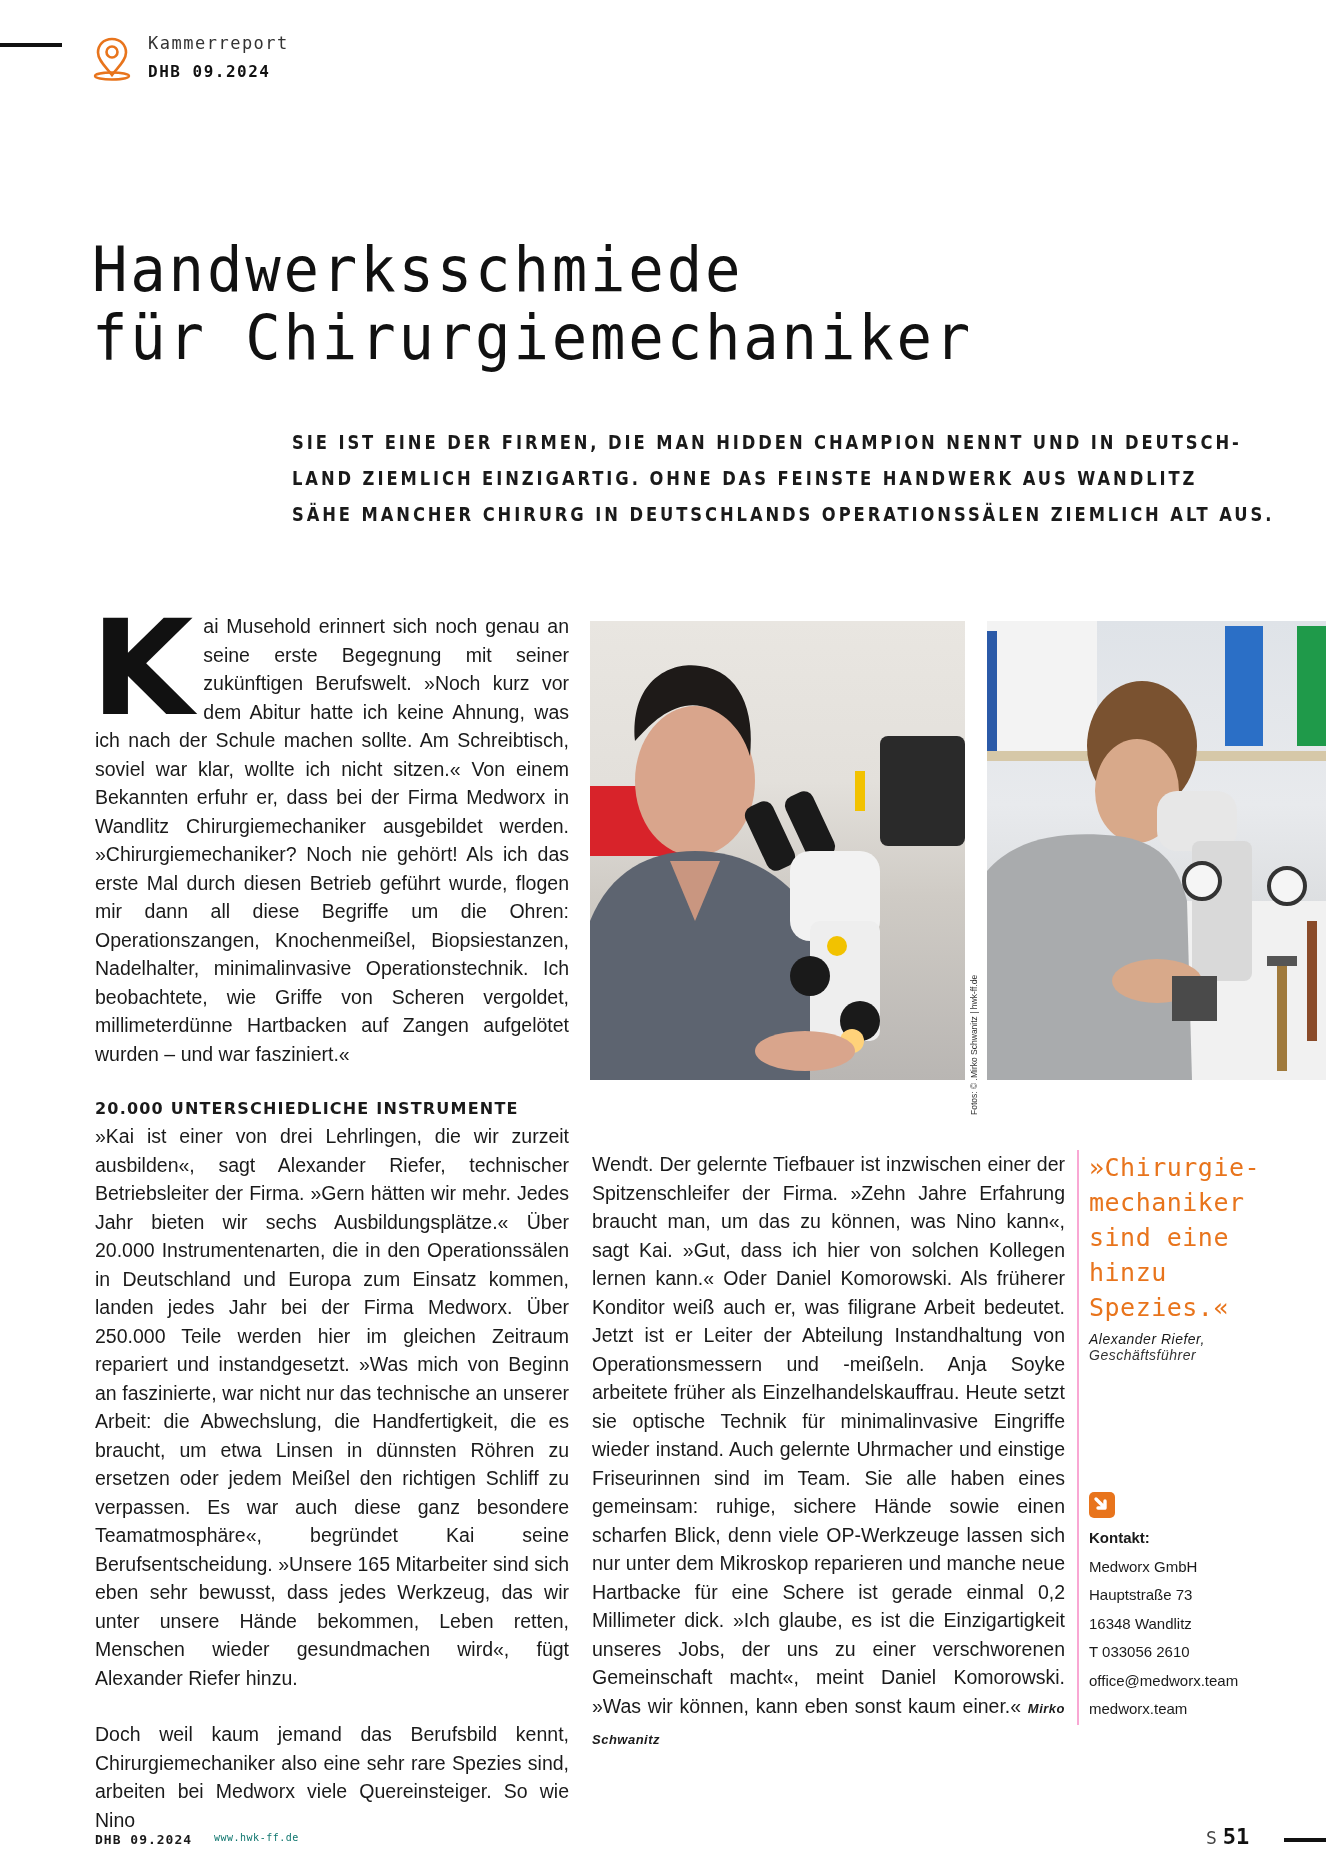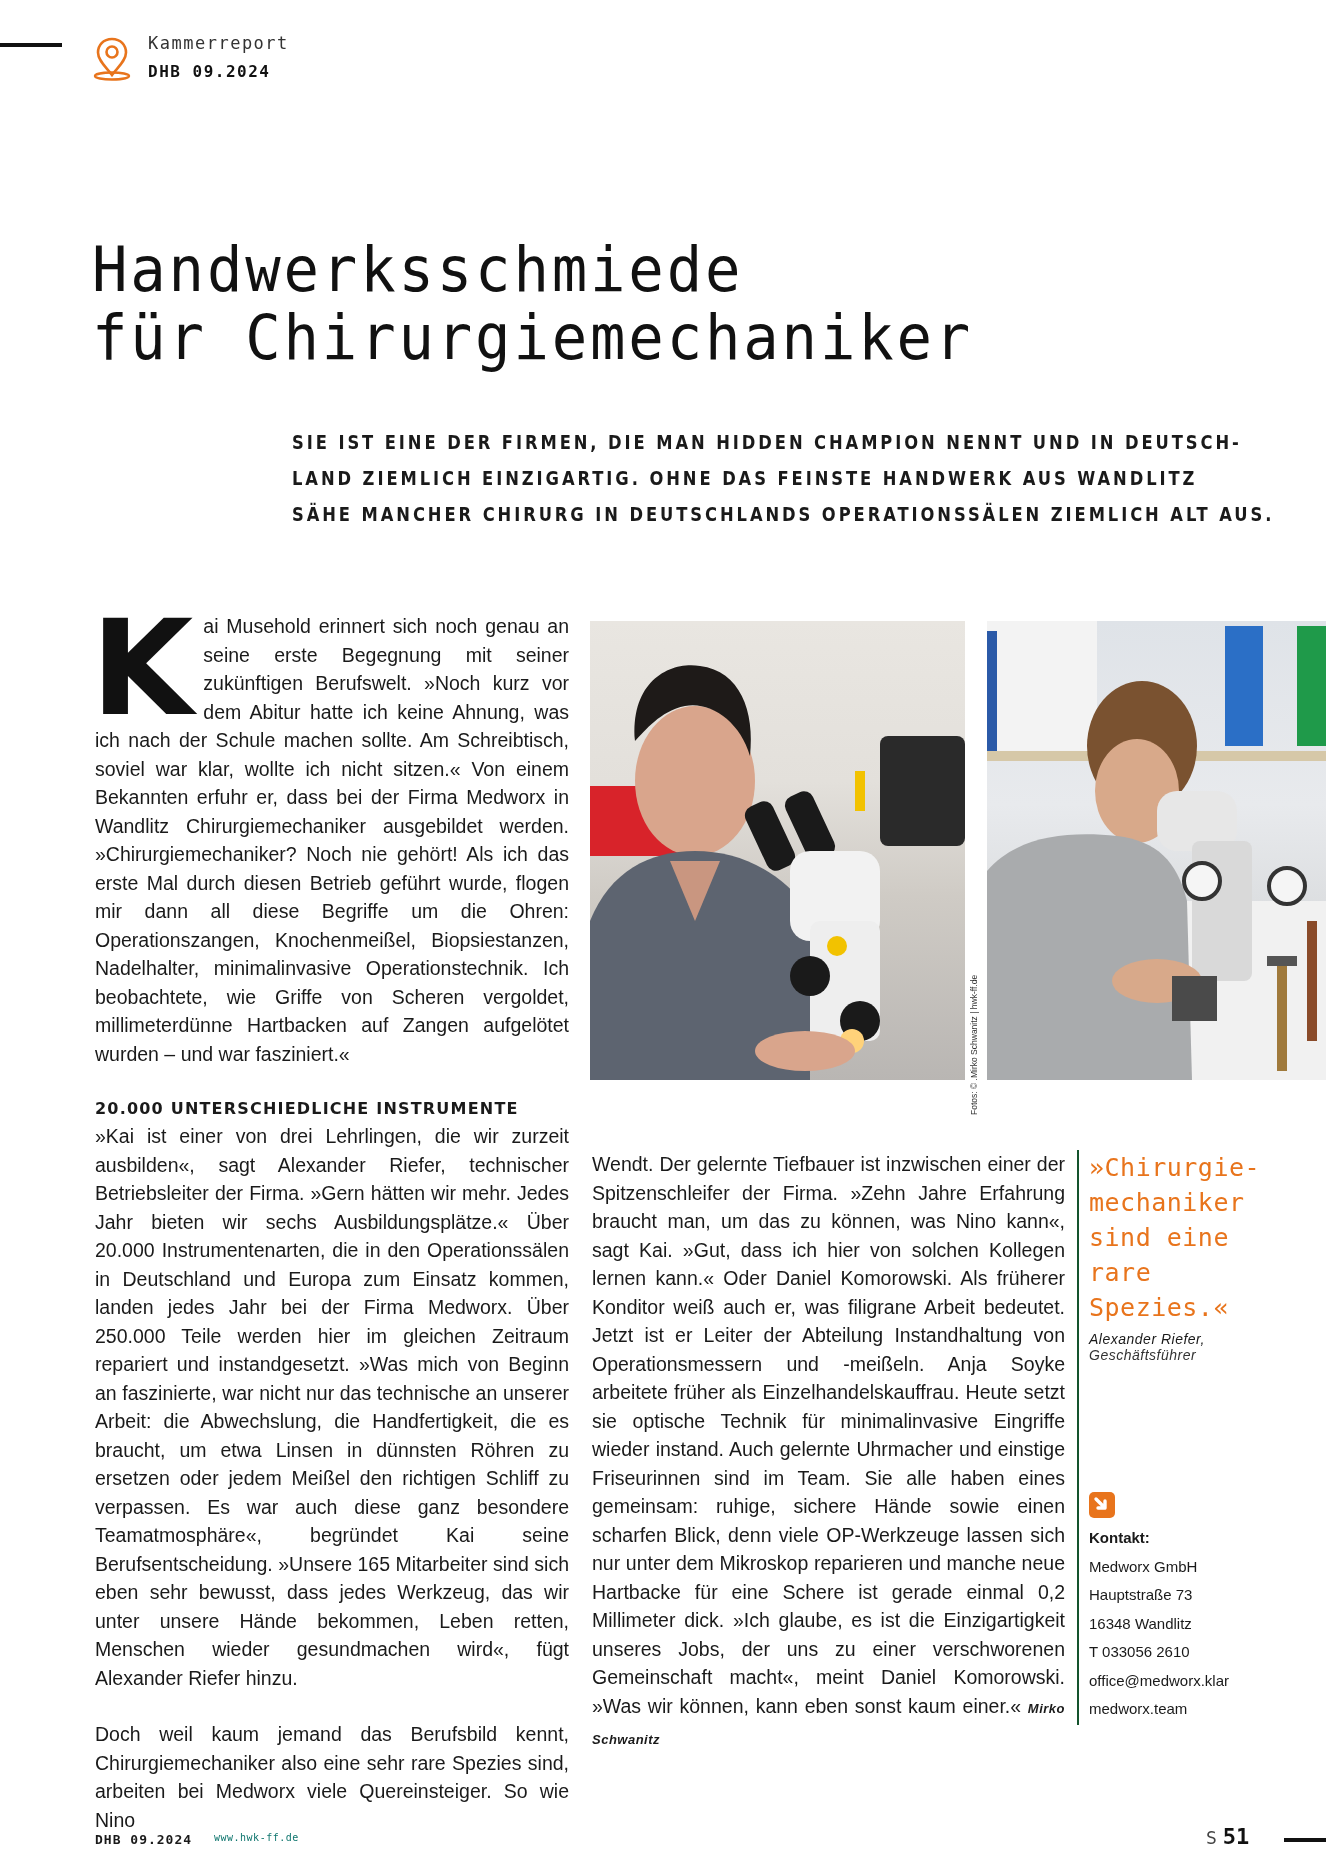--- a/index.html
+++ b/index.html
@@ -28,21 +28,21 @@
   .spacer { height: 28px; }
   .author { font-style: italic; font-weight: bold; font-size: 13px; letter-spacing: 0.5px; }
 
   
   .photo { position: absolute; overflow: hidden; }
   .photo1 { left: 590px; top: 621px; width: 375px; height: 459px; background: linear-gradient(180deg, #e9e6e1 0%, #e3e0db 35%, #cfcbc5 60%, #b9b6b3 100%); }
   .photo2 { left: 987px; top: 621px; width: 339px; height: 459px; background: linear-gradient(180deg, #dfe3e8 0%, #e8eaed 40%, #d8dadc 70%, #c9cbcd 100%); }
   .photo-credit { position: absolute; left: 969px; top: 1115px; transform: rotate(-90deg); transform-origin: left top; font-family: "Liberation Sans", sans-serif; font-size: 8.5px; color: #333; white-space: nowrap; }
 
   
-  .sidebar { position: absolute; left: 1077px; top: 1150px; width: 249px; height: 575px; border-left: 2px solid #14532d; padding-left: 10px; box-sizing: border-box; }
+  .sidebar { position: absolute; left: 1077px; top: 1150px; width: 249px; height: 575px; border-left: 2px solid #f9a8d4; padding-left: 10px; box-sizing: border-box; }
   .pullquote { font-family: "DejaVu Sans Mono", monospace; font-size: 25px; line-height: 35px; color: #e8741c; margin: 0; letter-spacing: 0.5px; }
   .quote-name { font-family: "Liberation Sans", sans-serif; font-weight: normal; font-style: italic; font-size: 14px; margin-top: 6px; letter-spacing: 0.5px; }
   .quote-role { font-family: "Liberation Sans", sans-serif; font-style: italic; font-size: 14px; letter-spacing: 0.5px; color: #333; }
   .arrow-box { position: absolute; left: 10px; top: 342px; width: 26px; height: 26px; background: #e8741c; border-radius: 5px; }
   .contact { position: absolute; left: 10px; top: 374px; font-family: "Liberation Sans", sans-serif; font-size: 15px; line-height: 28.5px; color: #1a1a1a; }
   .contact .label { font-weight: bold; }
 
   
   .foot-issue { position: absolute; left: 95px; top: 1832px; font-family: "DejaVu Sans Mono", monospace; font-weight: bold; font-size: 13px; letter-spacing: 1px; }
   .foot-url { position: absolute; left: 214px; top: 1832px; font-family: "DejaVu Sans Mono", monospace; font-size: 10px; color: #0f766e; letter-spacing: 0.5px; }
@@ -128,38 +128,38 @@
 
 <div class="col col2">
   <p><span>Wendt. Der gelernte Tiefbauer ist inzwischen einer der Spitzenschleifer der Firma. »Zehn Jahre Erfahrung braucht man, um das zu können, was Nino kann«, sagt Kai. »Gut, dass ich hier von solchen Kollegen lernen kann.« Oder Daniel Komorowski. Als früherer Konditor weiß auch er, was filigrane Arbeit bedeutet. Jetzt ist er Leiter der Abteilung Instandhaltung von Operationsmessern und -meißeln. Anja Soyke arbeitete früher als Einzelhandelskauffrau. Heute setzt sie optische Technik für minimalinvasive Eingriffe wieder instand. Auch gelernte Uhrmacher und einstige Friseurinnen sind im Team. Sie alle haben eines gemeinsam: ruhige, sichere Hände sowie einen scharfen Blick, denn viele OP-Werkzeuge lassen sich nur unter dem Mikroskop reparieren und manche neue Hartbacke für eine Schere ist gerade einmal 0,2 Millimeter dick. »Ich glaube, es ist die Einzigartigkeit unseres Jobs, der uns zu einer verschworenen Gemeinschaft macht«, meint Daniel Komorowski. »Was wir können, kann eben sonst kaum einer.«</span> <span class="author">Mirko Schwanitz</span></p>
 </div>
 
 <div class="sidebar">
   <div class="pullquote">
     <div>»Chirurgie-</div>
     <div>mechaniker</div>
     <div>sind eine</div>
-    <div>rare</div>
+    <div>hinzu</div>
     <div>Spezies.«</div>
   </div>
   <div class="quote-name">Alexander Riefer,</div>
   <div class="quote-role">Geschäftsführer</div>
 
   <div class="arrow-box">
     <svg width="26" height="26" viewBox="0 0 26 26">
       <path d="M7 7 L16 16 M16 9 L16 16 L9 16" stroke="#fff" stroke-width="3.4" fill="none" stroke-linecap="round" stroke-linejoin="round"></path>
     </svg>
   </div>
   <div class="contact">
     <div class="label">Kontakt:</div>
     <div>Medworx GmbH</div>
     <div>Hauptstraße 73</div>
     <div>16348 Wandlitz</div>
     <div>T 033056 2610</div>
-    <div>office@medworx.klar</div>
+    <div>office@medworx.team</div>
     <div>medworx.team</div>
   </div>
 </div>
 
 <div class="foot-issue">DHB 09.2024</div>
 <div class="foot-url">www.hwk-ff.de</div>
 <div class="foot-page"><span>S</span><b>51</b></div>
 <div class="foot-rule"></div>
 
 </body></html>

